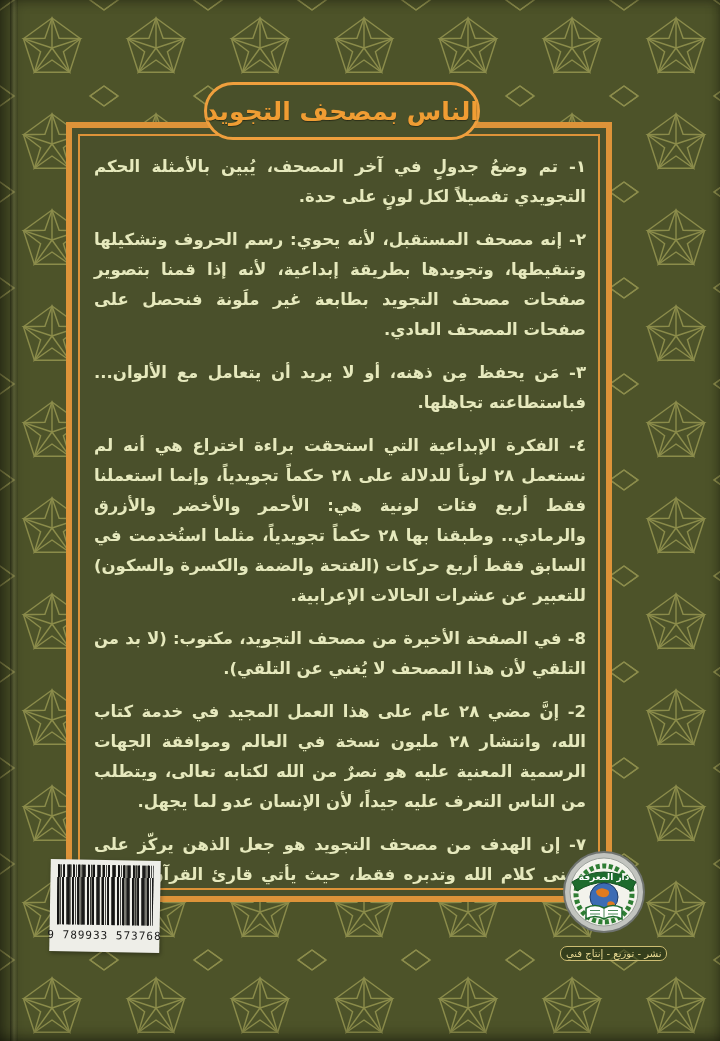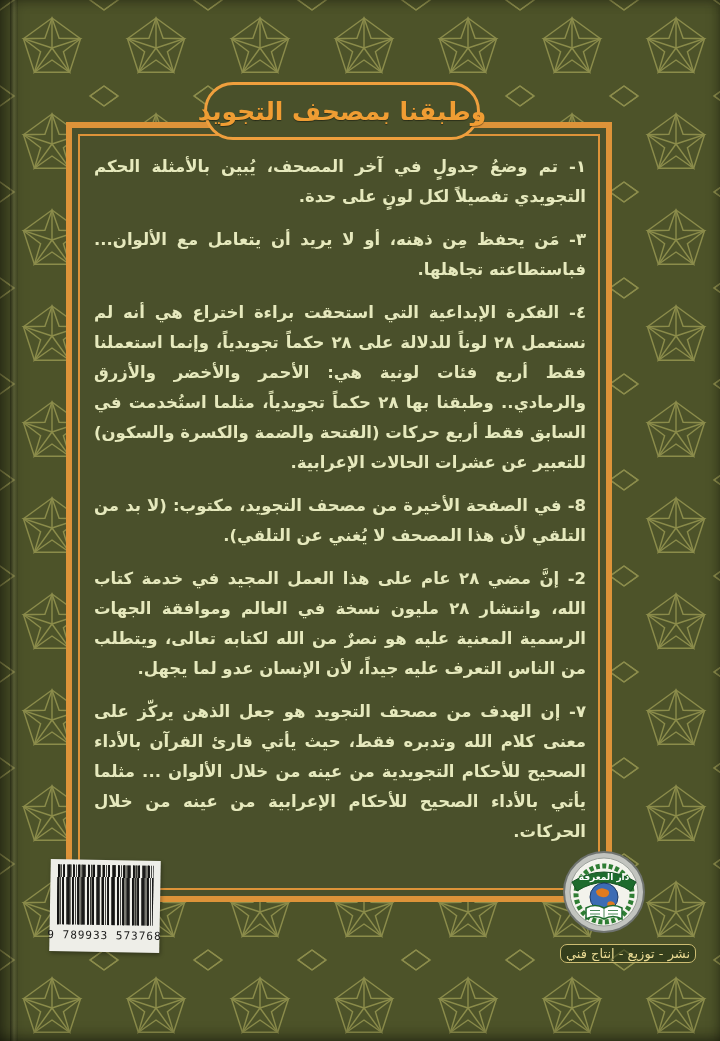--- a/index.html
+++ b/index.html
@@ -54,21 +54,21 @@
       repeating-linear-gradient(90deg, rgba(70,70,62,.7) 0 3px, transparent 3px 11px);
   }
   .bc-num{
     font-family:"DejaVu Sans Mono", monospace; font-size:11px; color:#1c1c1c;
     letter-spacing:1px; margin-top:4px; white-space:nowrap;
   }
   
   .logo{position:absolute; left:560px; top:850px; width:88px; height:104px; z-index:5; }
   .tagline{
     display:inline-block; margin-top:2px; border:1px solid #cdbd72; border-radius:7px;
-    padding:1px 5px; color:#e9da93; font-size:13px; white-space:nowrap;
+    padding:1px 5px; color:#e9da93; font-size:10px; white-space:nowrap;
     background:rgba(35,48,18,.55); direction:rtl;
   }
   .vignette{
     position:absolute; inset:0; z-index:6; pointer-events:none;
     box-shadow: inset 16px 0 20px -10px rgba(0,0,0,.5),
                 inset -8px 0 14px -8px rgba(0,0,0,.35),
                 inset 0 8px 14px -8px rgba(0,0,0,.3),
                 inset 0 -12px 16px -10px rgba(0,0,0,.45);
   }
 </style>
@@ -94,31 +94,32 @@
     </defs>
     <rect width="720" height="1041" fill="url(#starpat)"></rect>
   </svg>
 
   <div class="spine-light"></div>
 
   <div class="frame">
     <div class="frame-inner">
       <div class="body-text">
         <p>١- تم وضعُ جدولٍ في آخر المصحف، يُبين بالأمثلة الحكم التجويدي تفصيلاً لكل لونٍ على حدة.</p>
+        <p>٢- إنه مصحف المستقبل، لأنه يحوي: رسم الحروف وتشكيلها وتنقيطها، وتجويدها بطريقة إبداعية، لأنه إذا قمنا بتصوير صفحات مصحف التجويد بطابعة غير ملَونة فنحصل على صفحات المصحف العادي.</p>
         <p>٣- مَن يحفظ مِن ذهنه، أو لا يريد أن يتعامل مع الألوان... فباستطاعته تجاهلها.</p>
         <p>٤- الفكرة الإبداعية التي استحقت براءة اختراع هي أنه لم نستعمل ٢٨ لوناً للدلالة على ٢٨ حكماً تجويدياً، وإنما استعملنا فقط أربع فئات لونية هي: الأحمر والأخضر والأزرق والرمادي.. وطبقنا بها ٢٨ حكماً تجويدياً، مثلما استُخدمت في السابق فقط أربع حركات (الفتحة والضمة والكسرة والسكون) للتعبير عن عشرات الحالات الإعرابية.</p>
         <p>8- في الصفحة الأخيرة من مصحف التجويد، مكتوب: (لا بد من التلقي لأن هذا المصحف لا يُغني عن التلقي).</p>
         <p>2- إنَّ مضي ٢٨ عام على هذا العمل المجيد في خدمة كتاب الله، وانتشار ٢٨ مليون نسخة في العالم وموافقة الجهات الرسمية المعنية عليه هو نصرٌ من الله لكتابه تعالى، ويتطلب من الناس التعرف عليه جيداً، لأن الإنسان عدو لما يجهل.</p>
         <p>٧- إن الهدف من مصحف التجويد هو جعل الذهن يركّز على معنى كلام الله وتدبره فقط، حيث يأتي قارئ القرآن بالأداء الصحيح للأحكام التجويدية من عينه من خلال الألوان ... مثلما يأتي بالأداء الصحيح للأحكام الإعرابية من عينه من خلال الحركات.</p>
       </div>
     </div>
   </div>
 
   <div class="badge">
-    <span class="t">وطبقنا بمصحف التجويد</span>
+    <span class="t">الناس بمصحف التجويد</span>
   </div>
 
   <div class="barcode">
     <div class="bars"></div>
     <div class="bc-num">9 789933 573768</div>
   </div>
 
   <div class="logo">
     <svg width="88" height="88" viewBox="0 0 88 88" aria-hidden="true">
       <circle cx="44" cy="42" r="40" fill="#c2c4bf" stroke="#6f736f" stroke-width="2"></circle>

